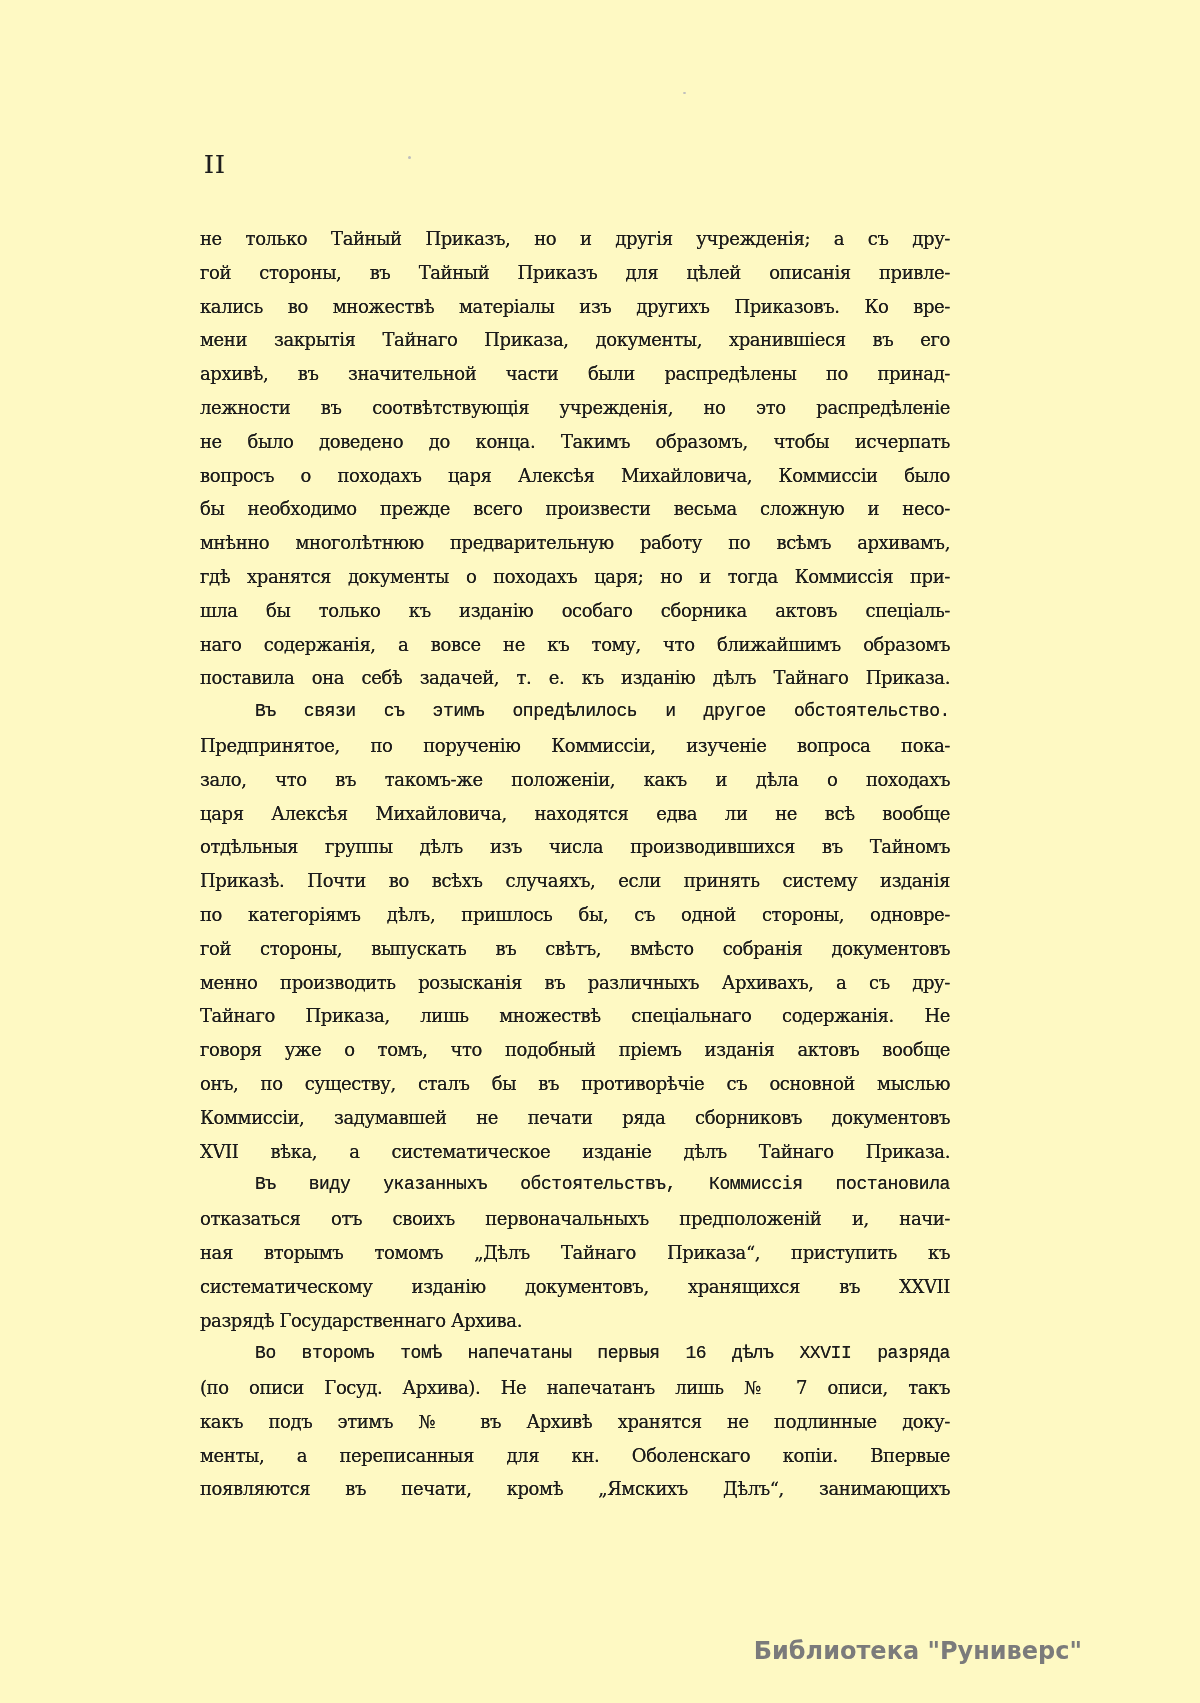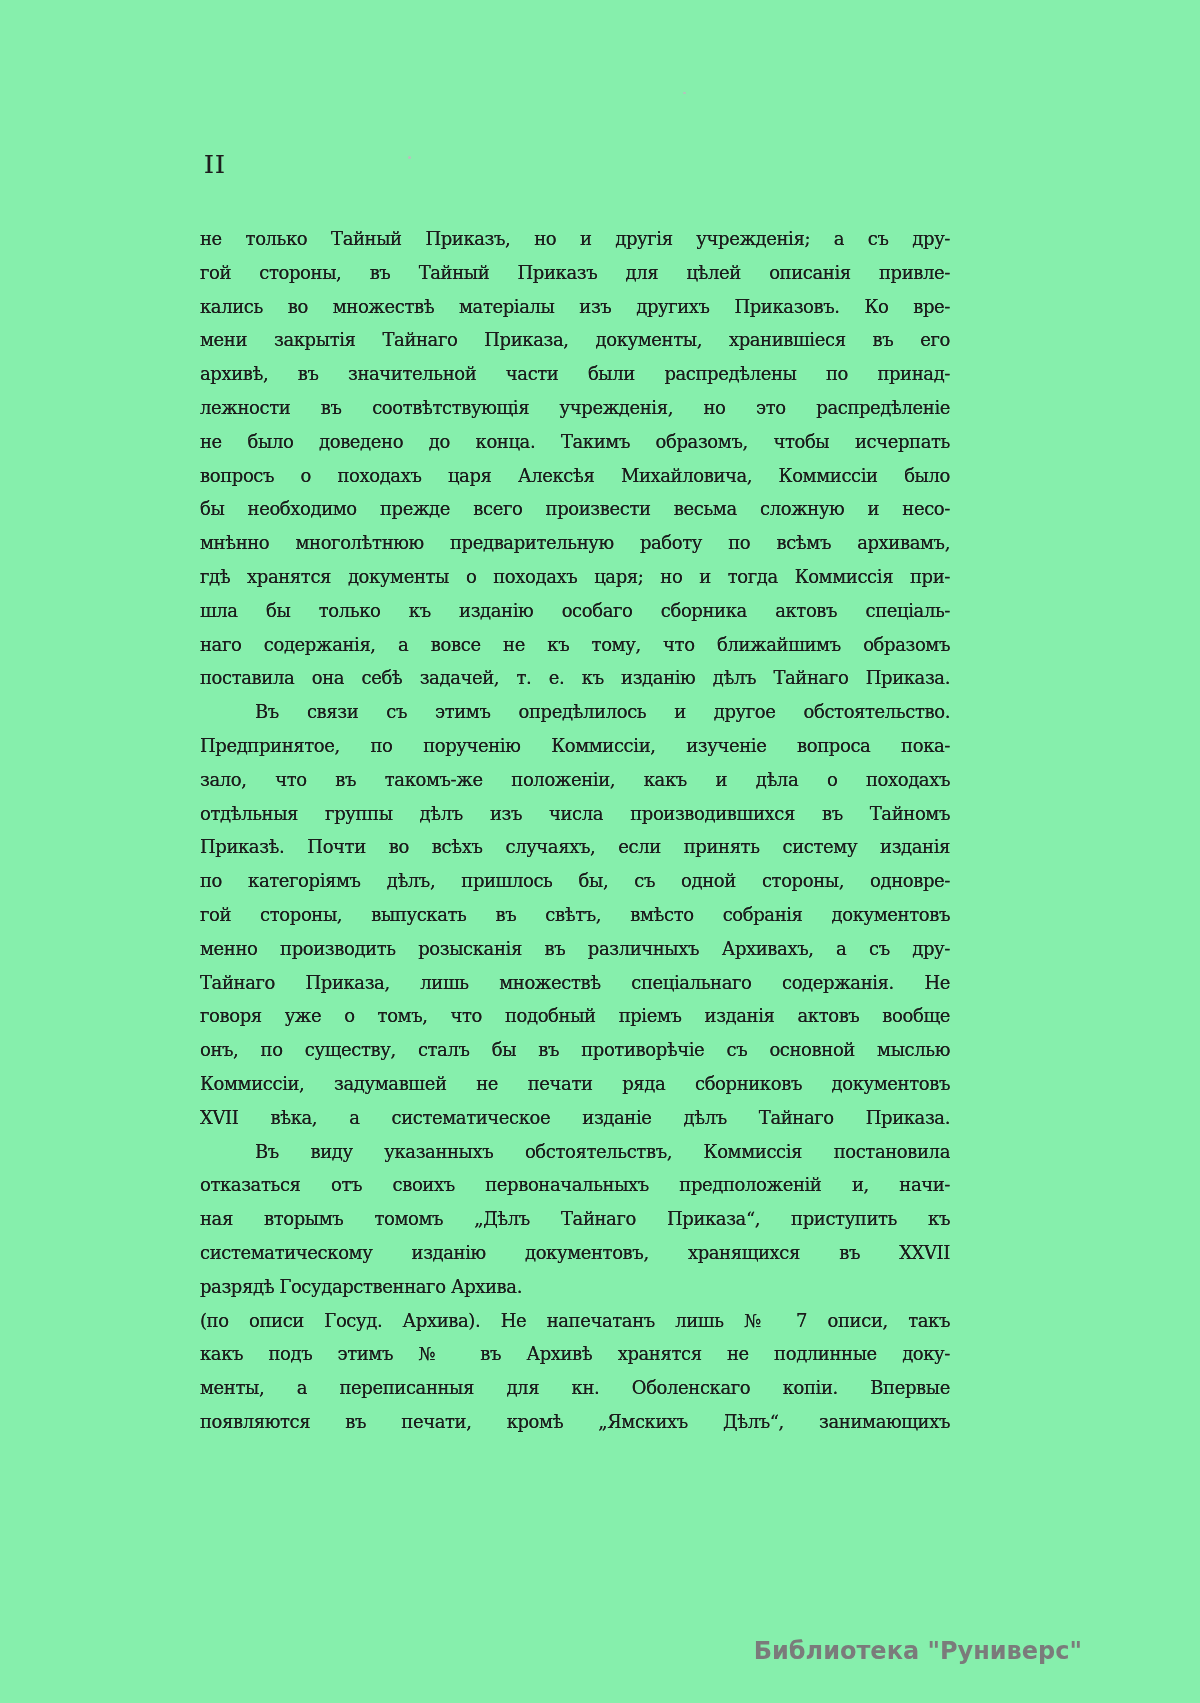--- a/index.html
+++ b/index.html
@@ -10,21 +10,21 @@
   body {
     width: 1200px;
     height: 1703px;
     position: relative;
     font-family: "DejaVu Serif", serif;
     overflow: hidden;
   }
   .sheet {
     position: absolute;
     inset: 0;
-    background: #86efac;
+    background: #fef9c3;
   }
   .page-number {
     position: absolute;
     left: 204px;
     top: 150px;
     font-size: 25px;
     line-height: 30px;
     color: #1e1e1e;
     letter-spacing: 1px;
     text-shadow: 0 0 0.5px rgba(25,25,25,0.8);
@@ -40,21 +40,21 @@
   .line {
     height: 33.8px;
     line-height: 33.8px;
     overflow: hidden;
     text-align: justify;
     text-align-last: justify;
     letter-spacing: -0.4px;
     text-shadow: 0 0 0.5px rgba(25,25,25,0.85);
     white-space: nowrap;
   }
-  .line.indent { text-indent: 55px; }
+  .line.indent { text-indent: 55px; font-family: Liberation Mono, monospace; }
   .line.end { text-align-last: left; }
   .watermark {
     position: absolute;
     top: 1637px;
     right: 118px;
     font-family: "DejaVu Sans", sans-serif;
     font-weight: bold;
     font-size: 24px;
     color: #7b7b7b;
   }
@@ -89,37 +89,39 @@
     <div class="line">бы необходимо прежде всего произвести весьма сложную и несо-</div>
     <div class="line">мнѣнно многолѣтнюю предварительную работу по всѣмъ архивамъ,</div>
     <div class="line">гдѣ хранятся документы о походахъ царя; но и тогда Коммиссія при-</div>
     <div class="line">шла бы только къ изданію особаго сборника актовъ спеціаль-</div>
     <div class="line">наго содержанія, а вовсе не къ тому, что ближайшимъ образомъ</div>
     <div class="line">поставила она себѣ задачей, т. е. къ изданію дѣлъ Тайнаго Приказа.</div>
 
     <div class="line indent">Въ связи съ этимъ опредѣлилось и другое обстоятельство.</div>
     <div class="line">Предпринятое, по порученію Коммиссіи, изученіе вопроса пока-</div>
     <div class="line">зало, что въ такомъ-же положеніи, какъ и дѣла о походахъ</div>
+    <div class="line">царя Алексѣя Михайловича, находятся едва ли не всѣ вообще</div>
     <div class="line">отдѣльныя группы дѣлъ изъ числа производившихся въ Тайномъ</div>
     <div class="line">Приказѣ. Почти во всѣхъ случаяхъ, если принять систему изданія</div>
     <div class="line">по категоріямъ дѣлъ, пришлось бы, съ одной стороны, одновре-</div>
     <div class="line">гой стороны, выпускать въ свѣтъ, вмѣсто собранія документовъ</div>
     <div class="line">менно производить розысканія въ различныхъ Архивахъ, а съ дру-</div>
     <div class="line">Тайнаго Приказа, лишь множествѣ спеціальнаго содержанія. Не</div>
     <div class="line">говоря уже о томъ, что подобный пріемъ изданія актовъ вообще</div>
     <div class="line">онъ, по существу, сталъ бы въ противорѣчіе съ основной мыслью</div>
     <div class="line">Коммиссіи, задумавшей не печати ряда сборниковъ документовъ</div>
     <div class="line">XVII вѣка, а систематическое изданіе дѣлъ Тайнаго Приказа.</div>
 
     <div class="line indent">Въ виду указанныхъ обстоятельствъ, Коммиссія постановила</div>
     <div class="line">отказаться отъ своихъ первоначальныхъ предположеній и, начи-</div>
     <div class="line">ная вторымъ томомъ „Дѣлъ Тайнаго Приказа“, приступить къ</div>
     <div class="line">систематическому изданію документовъ, хранящихся въ XXVII</div>
     <div class="line end">разрядѣ Государственнаго Архива.</div>
 
+    <div class="line indent">Во второмъ томѣ напечатаны первыя 16 дѣлъ XXVII разряда</div>
     <div class="line">(по описи Госуд. Архива). Не напечатанъ лишь № 7 описи, такъ</div>
     <div class="line">какъ подъ этимъ № въ Архивѣ хранятся не подлинные доку-</div>
     <div class="line">менты, а переписанныя для кн. Оболенскаго копіи. Впервые</div>
     <div class="line">появляются въ печати, кромѣ „Ямскихъ Дѣлъ“, занимающихъ</div>
   </div>
 
   <div class="watermark">Библиотека "Руниверс"</div>
 
 </div>
 

